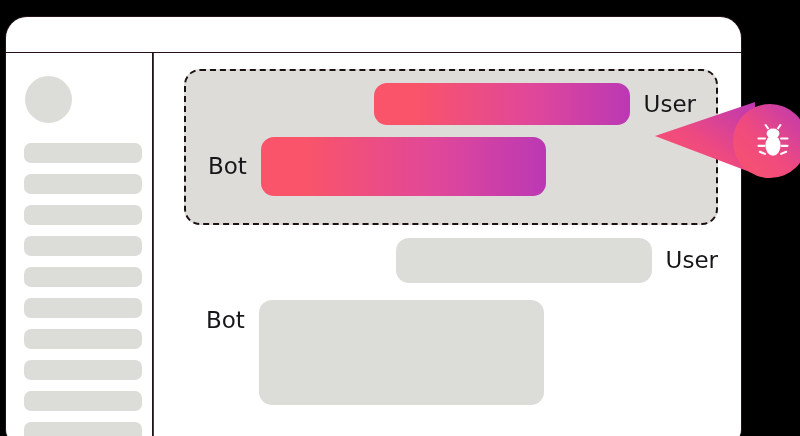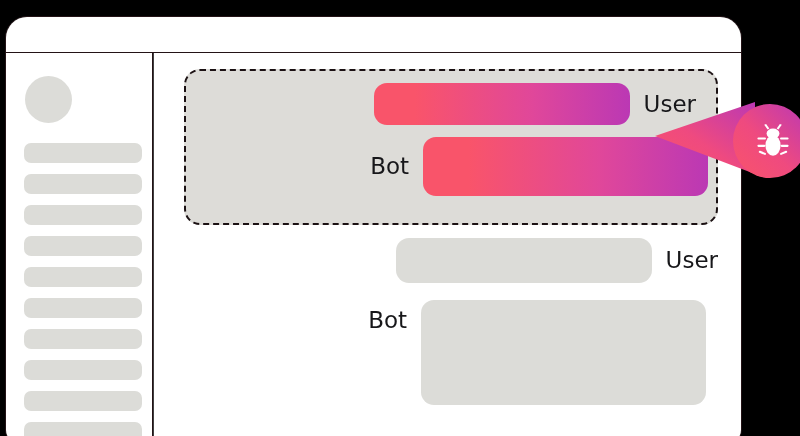--- a/index.html
+++ b/index.html
@@ -94,21 +94,21 @@
     box-sizing: border-box;
   }
 
   
   .msg-row {
     position: absolute;
     display: flex;
     align-items: center;
   }
   .msg-row.right { justify-content: flex-end; }
-  .msg-row.left  { justify-content: flex-end; }
+  .msg-row.left  { justify-content: flex-start; }
 
   .bubble {
     border-radius: 13px;
     background: #dcdcd8;
   }
   .bubble.gradient {
     background: linear-gradient(90deg, #f9546a 0%, #f9546a 16%, #e0479a 62%, #bb38b4 100%);
   }
 
   .speaker-label {

